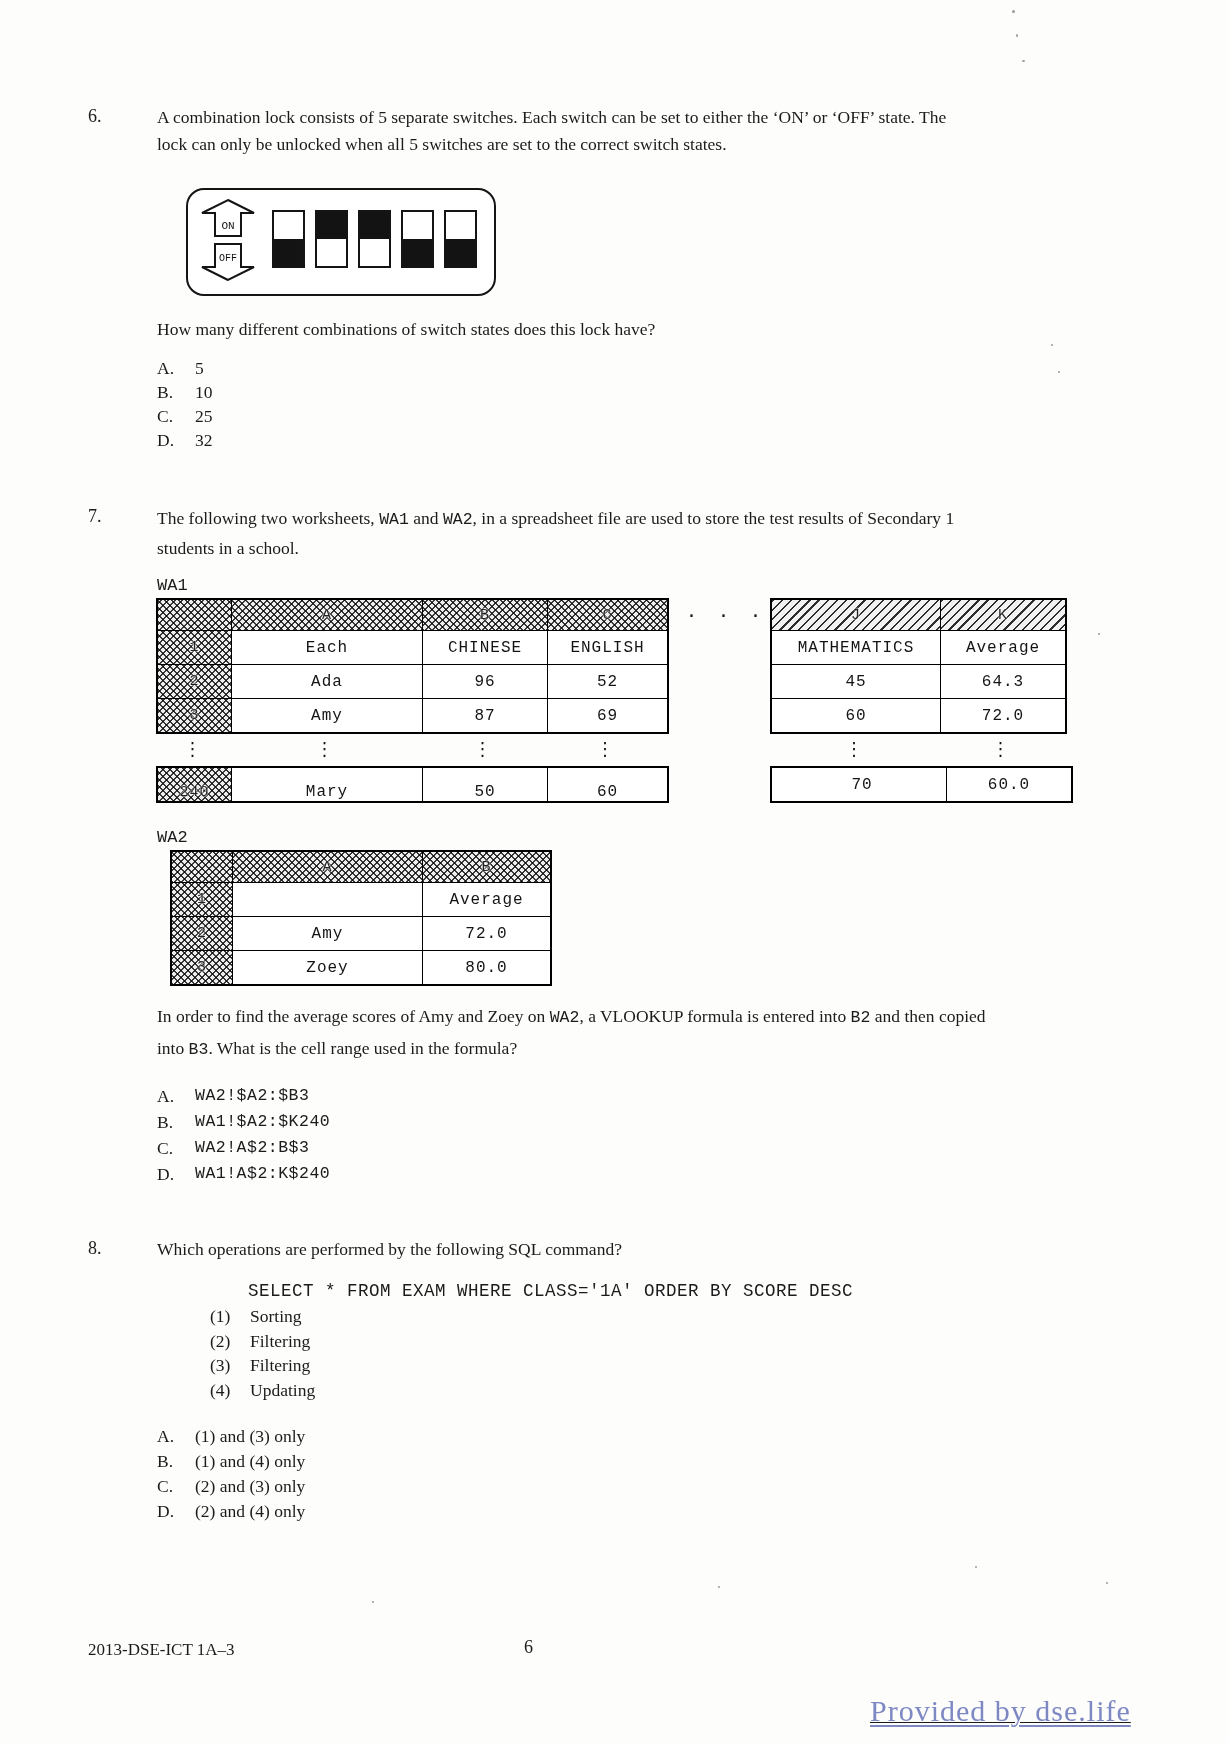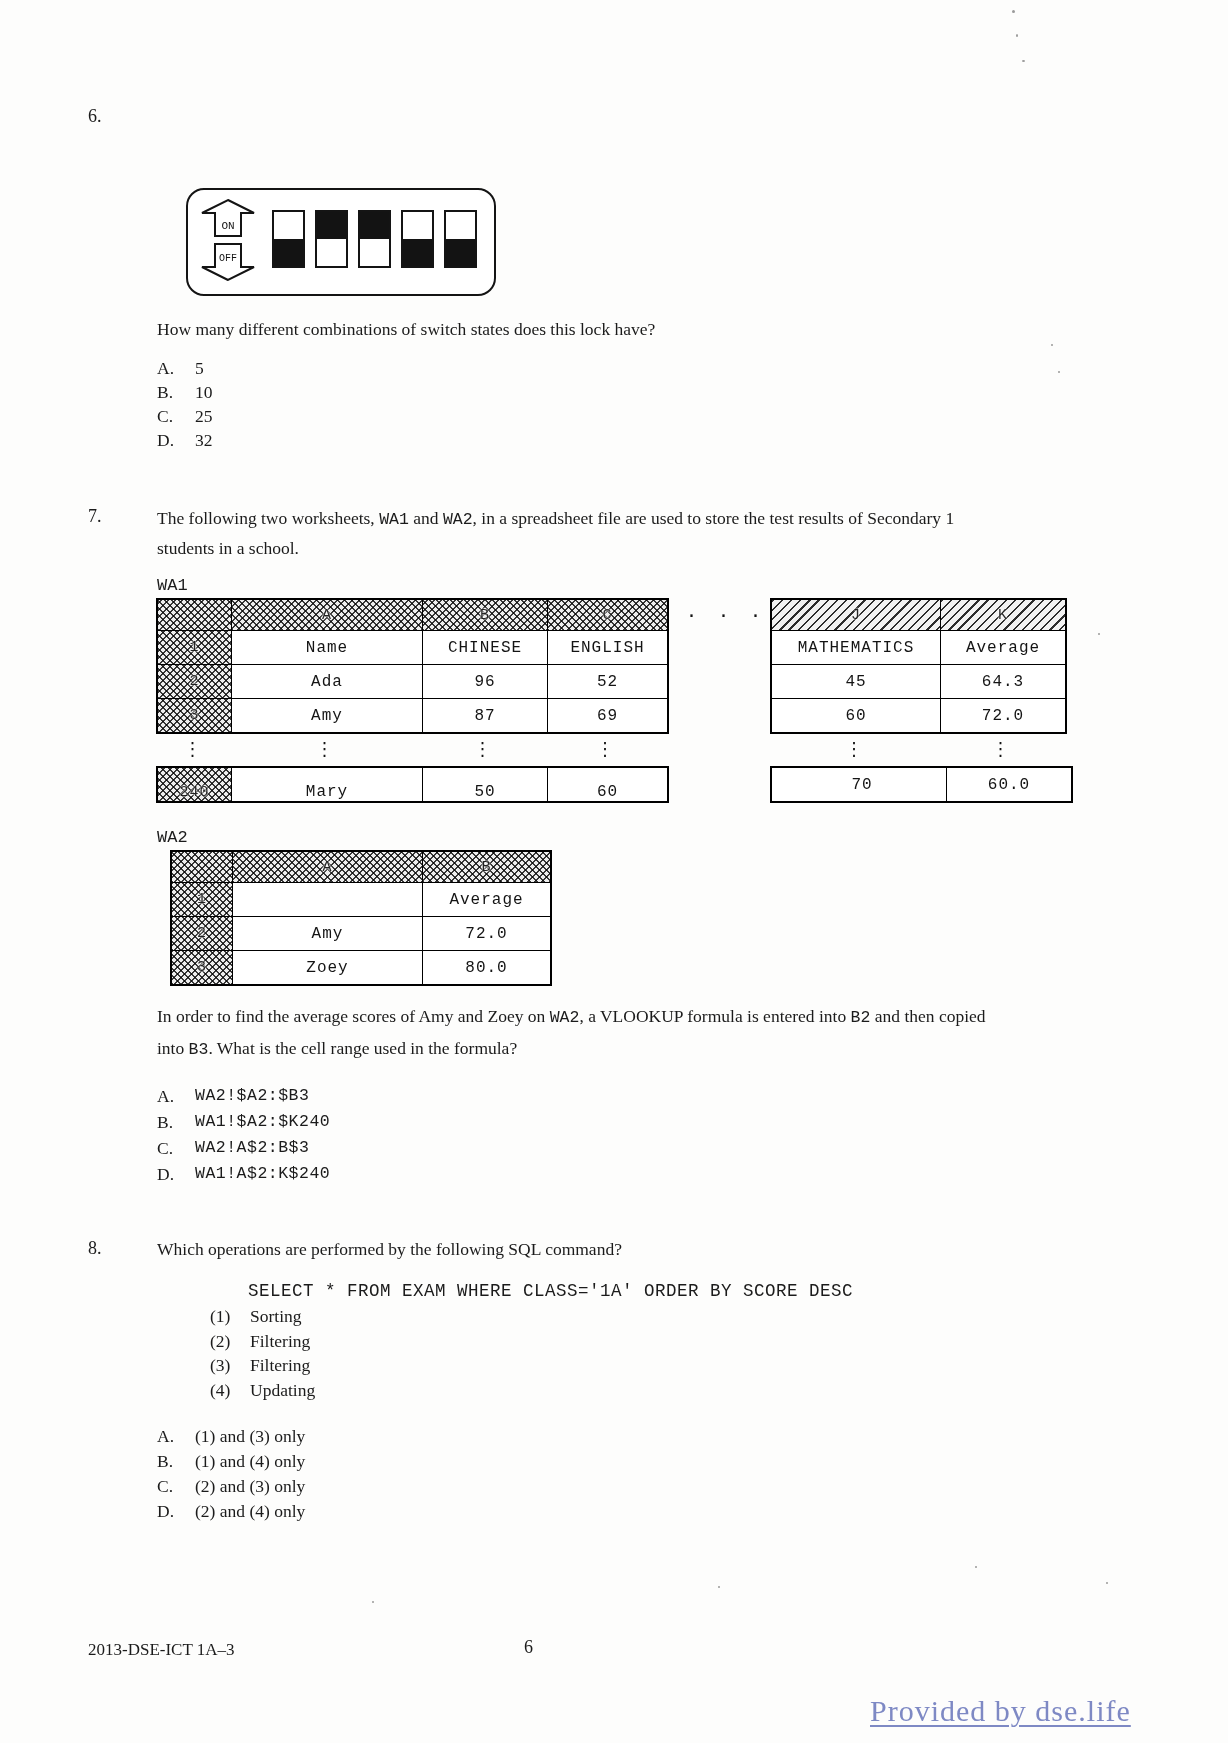--- a/index.html
+++ b/index.html
@@ -86,20 +86,21 @@
     text-decoration-thickness:2px;text-underline-offset:4px;letter-spacing:1px;
   }
   .speck{position:absolute;background:#9a9a9a;border-radius:50%;}
 </style>
 </head>
 <body>
 
 <div class="page">
 
   <div class="abs qnum" style="left:88px;top:106px;">6.</div>
+  <div class="abs qtext" style="left:157px;top:104px;width:818px;">A combination lock consists of 5 separate switches. Each switch can be set to either the ‘ON’ or ‘OFF’ state. The lock can only be unlocked when all 5 switches are set to the correct switch states.</div>
 
   <div class="abs lock" style="left:186px;top:188px;width:306px;height:104px;">
     <svg class="arrow-svg" style="top:8px;" width="56" height="40" viewBox="0 0 56 40">
       <path d="M28 2 L54 15 L41 15 L41 38 L15 38 L15 15 L2 15 Z" fill="#fff" stroke="#141414" stroke-width="2"></path>
       <text x="28" y="31" text-anchor="middle" font-family="Liberation Mono, monospace" font-size="11" fill="#141414">ON</text>
     </svg>
     <svg class="arrow-svg" style="top:52px;" width="56" height="40" viewBox="0 0 56 40">
       <path d="M28 38 L2 25 L15 25 L15 2 L41 2 L41 25 L54 25 Z" fill="#fff" stroke="#141414" stroke-width="2"></path>
       <text x="28" y="19" text-anchor="middle" font-family="Liberation Mono, monospace" font-size="10" fill="#141414">OFF</text>
     </svg>
@@ -163,21 +164,21 @@
     <div class="cell hatch-cross">
         <span class="hatch-letter">B</span>
       </div>
     <div class="cell hatch-cross">
         <span class="hatch-letter">C</span>
       </div>
 
     <div class="cell hatch-cross">
         <span class="hatch-letter">1</span>
       </div>
-    <div class="cell">Name</div>
+    <div class="cell">Each</div>
     <div class="cell">CHINESE</div>
     <div class="cell">ENGLISH</div>
 
     <div class="cell hatch-cross">
         <span class="hatch-letter">2</span>
       </div>
     <div class="cell">Ada</div>
     <div class="cell">96</div>
     <div class="cell">52</div>
 
@@ -324,21 +325,21 @@
       </div>
     <div class="opt" style="height:25px;">
         <span class="opt-label">D.</span>
         <span>(2) and (4) only</span>
       </div>
   </div>
 
   <div class="abs footer-text" style="left:88px;top:1640px;">2013-DSE-ICT 1A–3</div>
   <div class="abs footer-text" style="left:524px;top:1637px;font-size:18px;">6</div>
 
-  <div class="abs provided" style="left:870px;top:1694px;">
+  <div class="abs provided" style="left:870px;top:1694px;text-decoration:underline;">
     <span>Provided by dse.life</span>
   </div>
 
   <div class="speck" style="left:1012px;top:10px;width:3px;height:3px;"></div>
   <div class="speck" style="left:1016px;top:34px;width:2px;height:3px;"></div>
   <div class="speck" style="left:1022px;top:60px;width:3px;height:2px;"></div>
   <div class="speck" style="left:1051px;top:344px;width:2px;height:2px;"></div>
   <div class="speck" style="left:1058px;top:371px;width:2px;height:2px;"></div>
   <div class="speck" style="left:1098px;top:633px;width:2px;height:2px;"></div>
   <div class="speck" style="left:975px;top:1566px;width:2px;height:2px;"></div>

